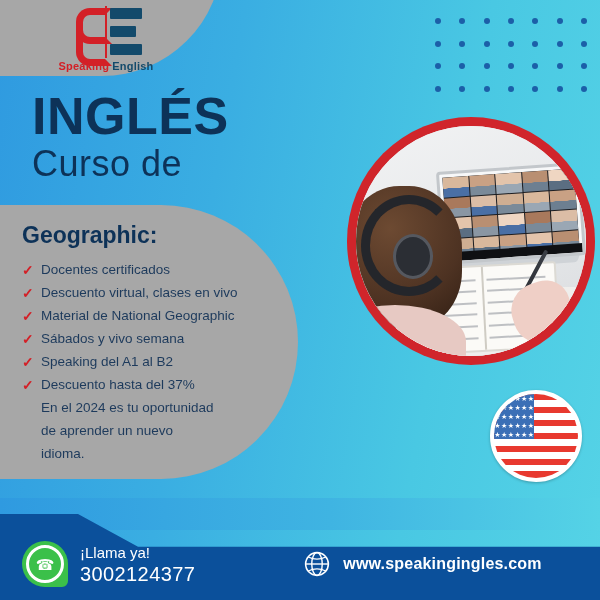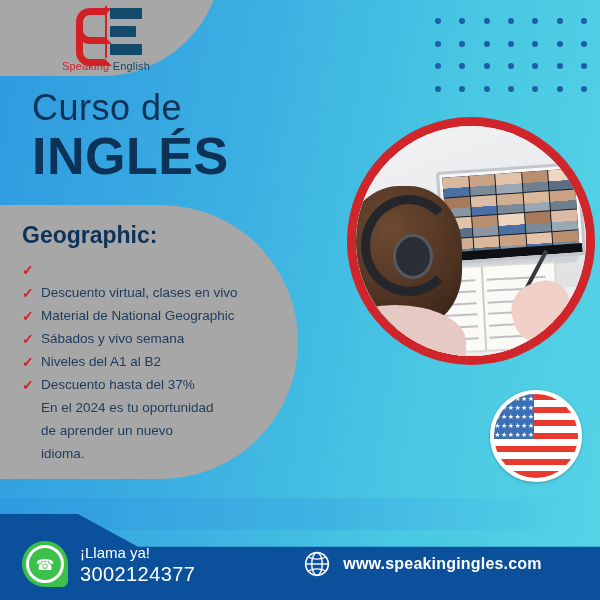--- a/index.html
+++ b/index.html
@@ -47,21 +47,21 @@
   #logo-mark .e3{top:38px;width:32px;height:11px;}
   #logo-mark .s-top,#logo-mark .s-bot{position:absolute;border:7px solid #d32027;}
   #logo-mark .s-top{
     left:18px;top:2px;width:22px;height:22px;
     border-radius:14px 0 0 14px;border-right-color:transparent;
   }
   #logo-mark .s-bot{
     left:18px;top:24px;width:22px;height:22px;
     border-radius:0 0 0 14px;border-right-color:transparent;border-top-color:transparent;
   }
-  #logo-text{font-size:11px;font-weight:normal;margin-top:2px;letter-spacing:.2px;}
+  #logo-text{font-size:11px;font-weight:bold;margin-top:2px;letter-spacing:.2px;}
   #logo-text .sp{color:#d32027;}
   #logo-text .en{color:#134a6b;}
 
   
   #headline{position:absolute;left:32px;top:88px;color:#0d3258;}
   #course-word{font-size:36px;line-height:40px;letter-spacing:.5px;}
   #lang-word{font-size:52px;line-height:56px;font-weight:bold;letter-spacing:.5px;}
 
   
   #benefits-blob{
@@ -248,46 +248,47 @@
         <span class="e2"></span>
         <span class="e3"></span>
     </div>
     <div id="logo-text">
       <span class="sp">Speaking</span>
       <span class="en">English</span>
     </div>
   </div>
 
   <div id="headline">
+    <div id="lang-word">INGLÉS</div>
     <div id="course-word">Curso de</div>
-    <div id="lang-word">INGLÉS</div>
   </div>
 
   <div id="benefits-blob"></div>
   <div id="benefits">
     <div id="benefits-title">Geographic:</div>
     <div id="benefits-list">
         <div class="benefit-row">
           <span class="check" style="color: rgb(211, 32, 39);">✓</span>
+          <span>Docentes certificados</span>
         </div>
         <div class="benefit-row">
           <span class="check" style="color: rgb(211, 32, 39);">✓</span>
           <span>Descuento virtual, clases en vivo</span>
         </div>
         <div class="benefit-row">
           <span class="check" style="color: rgb(211, 32, 39);">✓</span>
           <span>Material de National Geographic</span>
         </div>
         <div class="benefit-row">
           <span class="check" style="color: rgb(211, 32, 39);">✓</span>
           <span>Sábados y vivo semana</span>
         </div>
         <div class="benefit-row">
           <span class="check" style="color: rgb(211, 32, 39);">✓</span>
-          <span>Niveles del A1 al B2</span>
+          <span>Speaking del A1 al B2</span>
         </div>
         <div class="benefit-row">
           <span class="check" style="color: rgb(211, 32, 39);">✓</span>
           <span>Descuento hasta del 37%</span>
         </div>
         <div class="benefit-row cont">
           <span class="check" style="color: rgb(211, 32, 39);">✓</span>
           <span>En el 2024  es tu oportunidad</span>
         </div>
         <div class="benefit-row cont">

